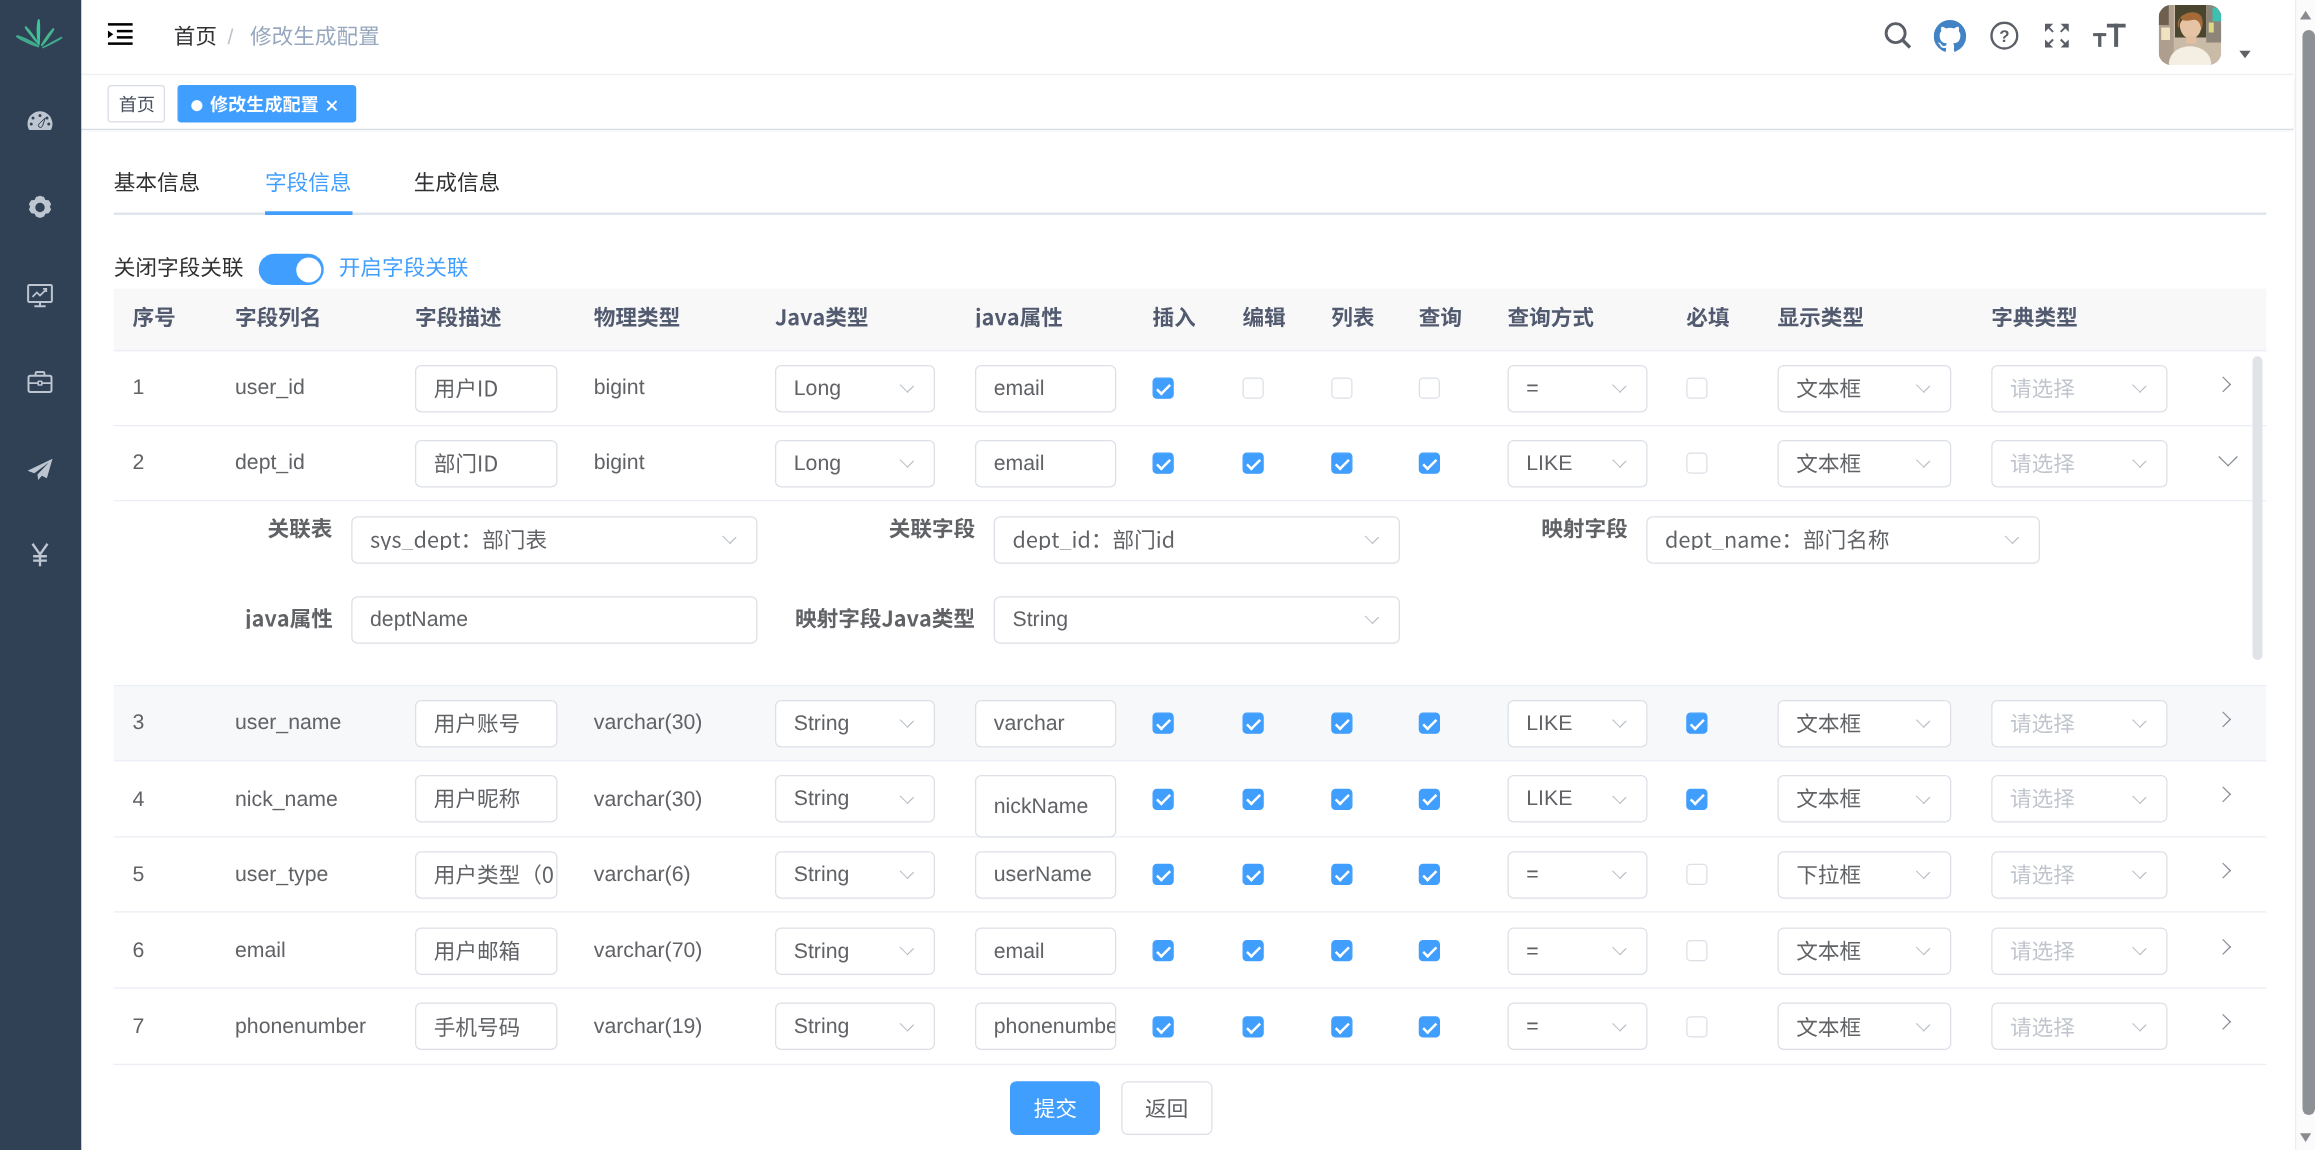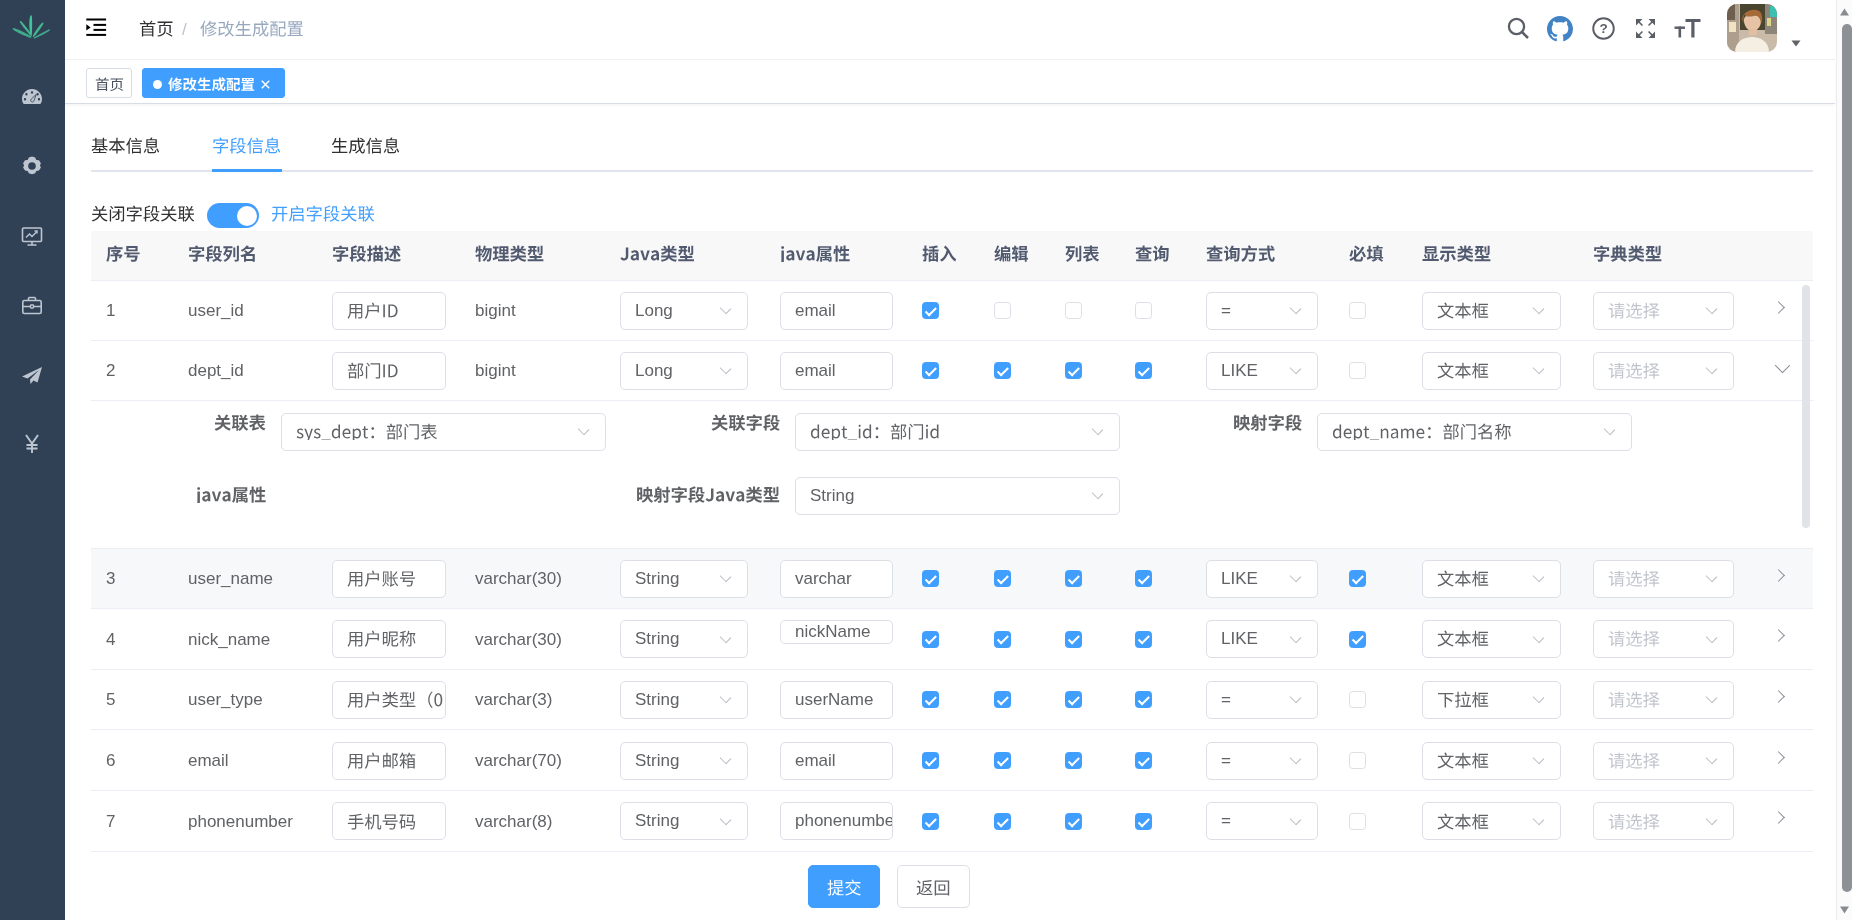--- a/index.html
+++ b/index.html
@@ -336,21 +336,21 @@
       <div class="inp" style="left:241px;top:11.5px;width:114px;height:38px">
         <svg width="69.2" height="17.3" viewBox="0 0 69.2 17.3" style="vertical-align:middle">
           <use href="#g6" fill="#606266"></use>
         </svg>
       </div>
       <span class="lt idx" style="left:384px">varchar(30)</span>
       <div class="sel" style="left:529px;top:11.5px;width:128px;height:38px">
         <span class="lt" style="color:#606266">String</span>
         <i class="car"></i>
       </div>
-      <div class="inp" style="left:689px;top:11.5px;width:113px;height:24px">
+      <div class="inp" style="left:689px;top:11.5px;width:113px;height:50px">
         <span class="lt">nickName</span>
       </div>
       <div class="cb on" style="left:831px;top:22px"></div>
       <div class="cb on" style="left:903px;top:22px"></div>
       <div class="cb on" style="left:973.5px;top:22px"></div>
       <div class="cb on" style="left:1044px;top:22px"></div>
       <div class="sel" style="left:1115px;top:11.5px;width:112px;height:38px">
         <span class="lt" style="color:#606266">LIKE</span>
         <i class="car"></i>
       </div>
@@ -370,21 +370,21 @@
       <i class="chr" style="left:1682.5px;top:22.5px"></i>
     </div>
     <div class="row" style="top:439px;height:60.5px;">
       <span class="lt idx" style="left:15px">5</span>
       <span class="lt idx" style="left:97px">user_type</span>
       <div class="inp" style="left:241px;top:11.25px;width:114px;height:38px">
         <svg width="96.1" height="17.3" viewBox="0 0 96.1 17.3" style="vertical-align:middle">
           <use href="#g7" fill="#606266"></use>
         </svg>
       </div>
-      <span class="lt idx" style="left:384px">varchar(3)</span>
+      <span class="lt idx" style="left:384px">varchar(6)</span>
       <div class="sel" style="left:529px;top:11.25px;width:128px;height:38px">
         <span class="lt" style="color:#606266">String</span>
         <i class="car"></i>
       </div>
       <div class="inp" style="left:689px;top:11.25px;width:113px;height:38px">
         <span class="lt">userName</span>
       </div>
       <div class="cb on" style="left:831px;top:21.75px"></div>
       <div class="cb on" style="left:903px;top:21.75px"></div>
       <div class="cb on" style="left:973.5px;top:21.75px"></div>
@@ -448,21 +448,21 @@
       <i class="chr" style="left:1682.5px;top:22.5px"></i>
     </div>
     <div class="row" style="top:560.5px;height:60.5px;">
       <span class="lt idx" style="left:15px">7</span>
       <span class="lt idx" style="left:97px">phonenumber</span>
       <div class="inp" style="left:241px;top:11.25px;width:114px;height:38px">
         <svg width="69.2" height="17.3" viewBox="0 0 69.2 17.3" style="vertical-align:middle">
           <use href="#g10" fill="#606266"></use>
         </svg>
       </div>
-      <span class="lt idx" style="left:384px">varchar(8)</span>
+      <span class="lt idx" style="left:384px">varchar(19)</span>
       <div class="sel" style="left:529px;top:11.25px;width:128px;height:38px">
         <span class="lt" style="color:#606266">String</span>
         <i class="car"></i>
       </div>
       <div class="inp" style="left:689px;top:11.25px;width:113px;height:38px">
         <span class="lt">phonenumber</span>
       </div>
       <div class="cb on" style="left:831px;top:21.75px"></div>
       <div class="cb on" style="left:903px;top:21.75px"></div>
       <div class="cb on" style="left:973.5px;top:21.75px"></div>
@@ -510,20 +510,23 @@
         </svg></span>
       <div class="sel" style="left:1226px;top:11.5px;width:315px;height:38px">
         <svg width="179.6" height="17.3" viewBox="0 0 179.6 17.3" style="vertical-align:middle">
           <use href="#g39" fill="#606266"></use>
         </svg>
         <i class="car"></i>
       </div>
       <span style="position:absolute;left:104.693px;top:84.95px"><svg width="70.3" height="17.3" viewBox="0 0 70.3 17.3">
           <use href="#g25" fill="#606266"></use>
         </svg></span>
+      <div class="inp" style="left:190px;top:75.5px;width:325px;height:38px">
+        <span class="lt">deptName</span>
+      </div>
       <span style="position:absolute;left:544.96px;top:84.95px"><svg width="144" height="17.3" viewBox="0 0 144 17.3">
           <use href="#g40" fill="#606266"></use>
         </svg></span>
       <div class="sel" style="left:704px;top:75.5px;width:325px;height:38px">
         <span class="lt" style="color:#606266">String</span>
         <i class="car"></i>
       </div>
     </div>
   </div>
 <div class="btn bp" style="left:808px;top:865px;width:72px;height:43px"><svg width="34.6" height="17.3" viewBox="0 0 34.6 17.3" style="vertical-align:middle">

